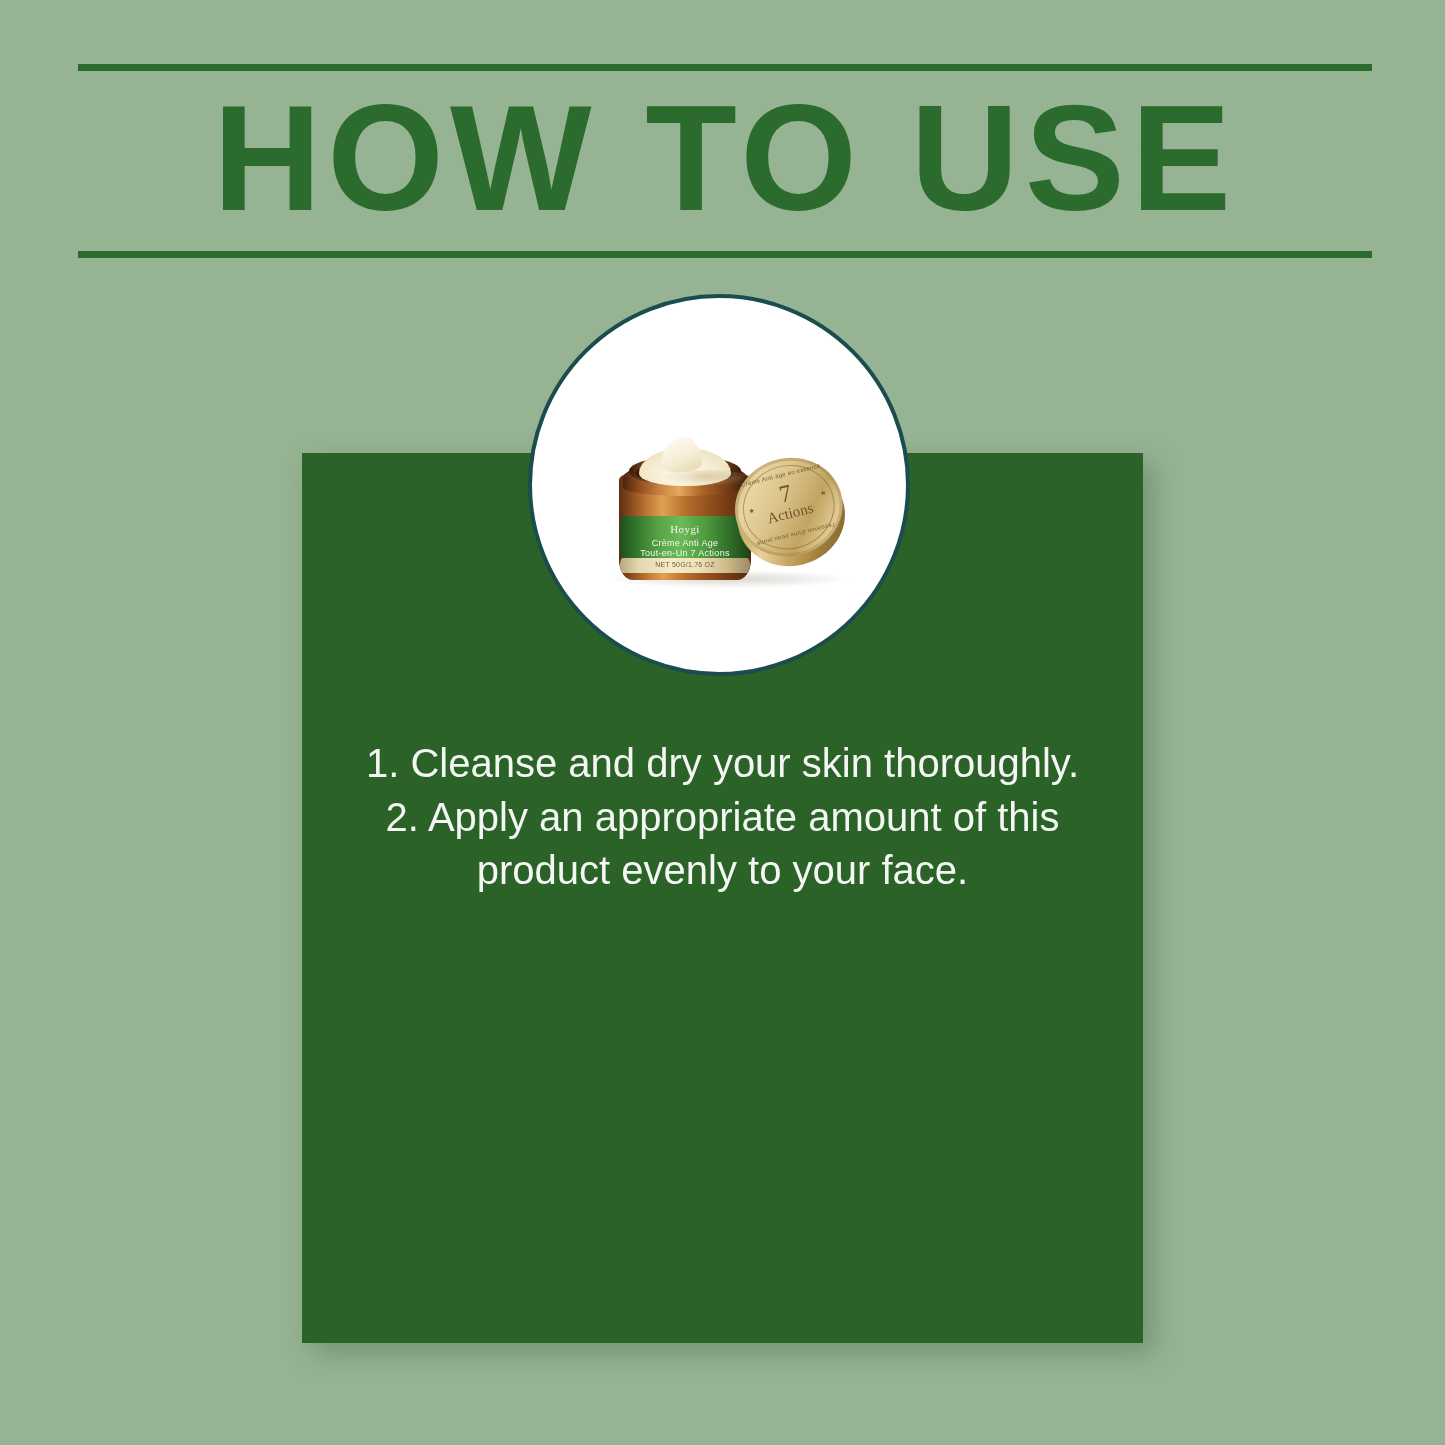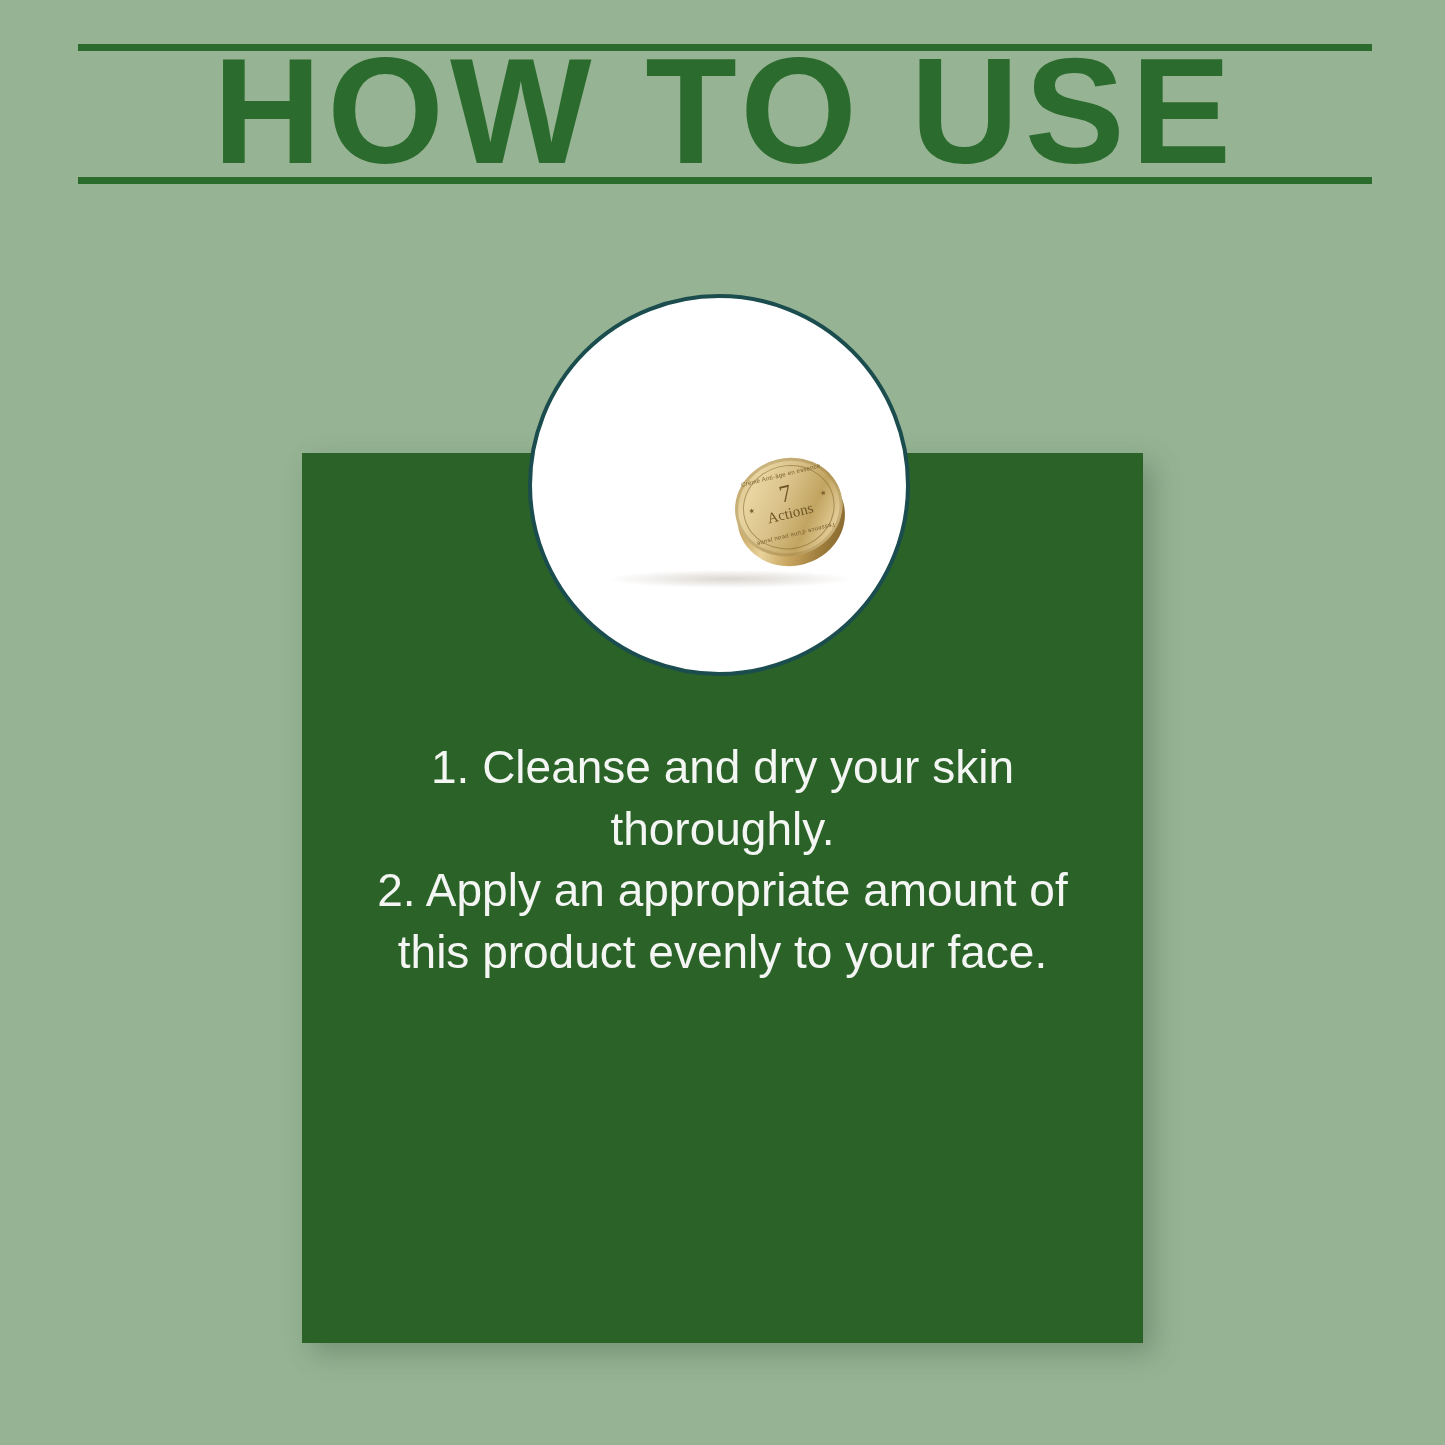--- a/index.html
+++ b/index.html
@@ -18,23 +18,23 @@
     width: 1445px;
     height: 1445px;
     background: #96b494;
     overflow: hidden;
   }
 
   
   .header-block {
     position: absolute;
     left: 78px;
-    top: 44px;
+    top: 64px;
     width: 1294px;
-    height: 140px;
+    height: 194px;
   }
   .rule {
     position: absolute;
     left: 0;
     width: 100%;
     height: 7px;
     background: #2c6b2e;
   }
   .rule-top { top: 0; }
   .rule-bottom { bottom: 0; }
@@ -68,21 +68,21 @@
 
   .instructions {
     position: absolute;
     left: 60px;
     right: 60px;
     top: 284px;
     text-align: center;
     color: #f4f6f3;
     font-family: "Liberation Sans", sans-serif;
     font-weight: 400;
-    font-size: 46px;
+    font-size: 40px;
     line-height: 1.34;
   }
   .instructions .step { display: block; }
 
   
   .product-badge {
     position: absolute;
     left: 528px;
     top: 294px;
     width: 382px;
@@ -398,20 +398,38 @@
       <span class="step">1. Cleanse and dry your skin thoroughly.</span>
       <span class="step">2. Apply an appropriate amount of this product evenly to your face.</span>
     </div>
   </div>
 
   <div class="product-badge">
     <div class="product-stage">
 
       <div class="product-shadow"></div>
 
+      <div class="jar">
+        <div class="jar-body"></div>
+        <div class="jar-neck"></div>
+        <div class="jar-rim"></div>
+        <div class="jar-mouth"></div>
+        <div class="cream">
+          <div class="cream-shadow"></div>
+        </div>
+        <div class="cream-peak"></div>
+
+        <div class="jar-label">
+          <div class="brand">Hoygi</div>
+          <div class="label-line1">Crème Anti Age</div>
+          <div class="label-line2">Tout-en-Un 7 Actions</div>
+        </div>
+        <div class="jar-label-cream"></div>
+        <div class="label-net">NET 50G/1.76 OZ</div>
+      </div>
 
       <div class="lid">
         <div class="lid-side"></div>
         <div class="lid-face">
           <div class="lid-inner"></div>
           <div class="lid-arc-top">Crème Anti-âge en essence</div>
           <div class="lid-star-l">★</div>
           <div class="lid-star-r">★</div>
           <div class="lid-num">7</div>
           <div class="lid-actions">Actions</div>

